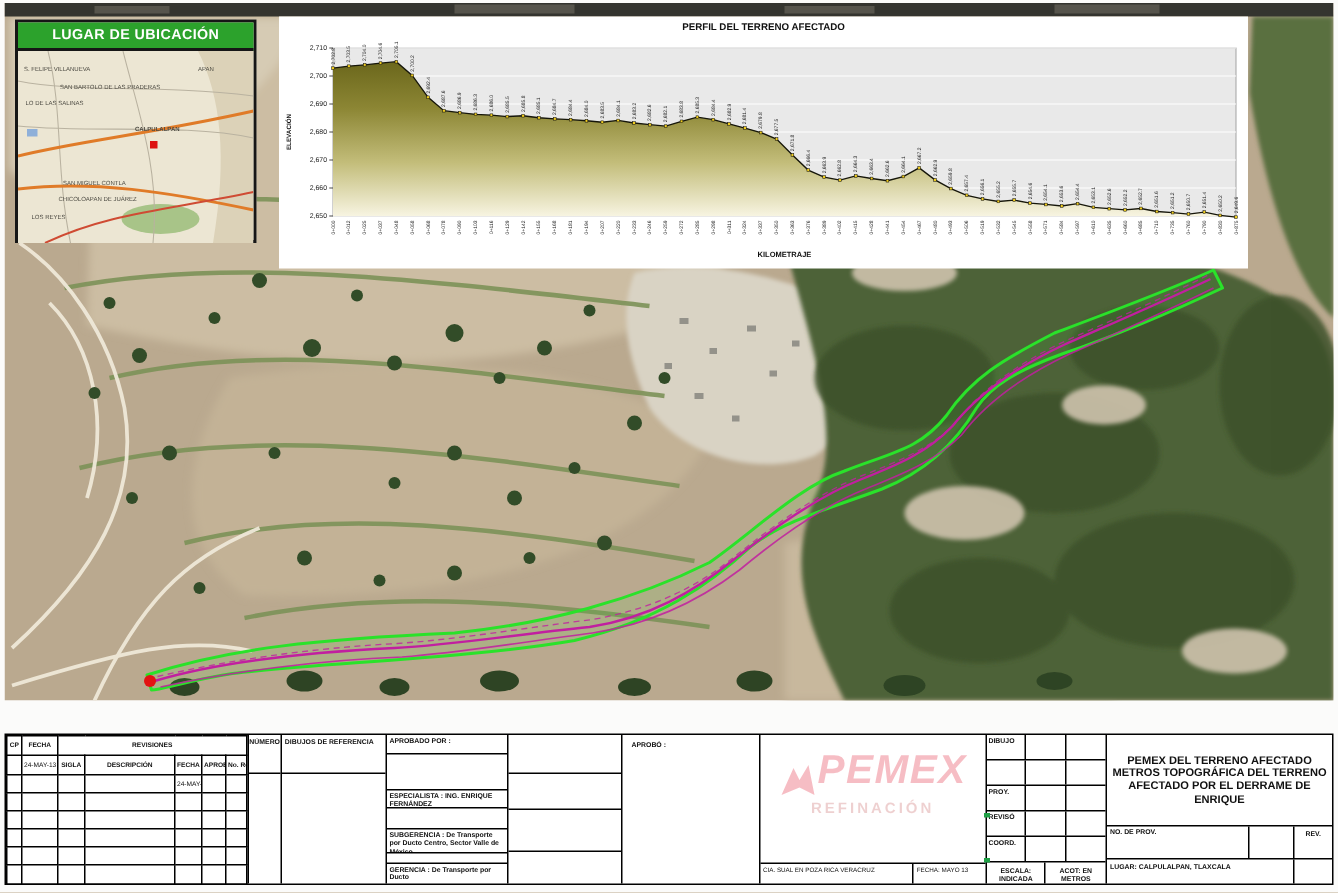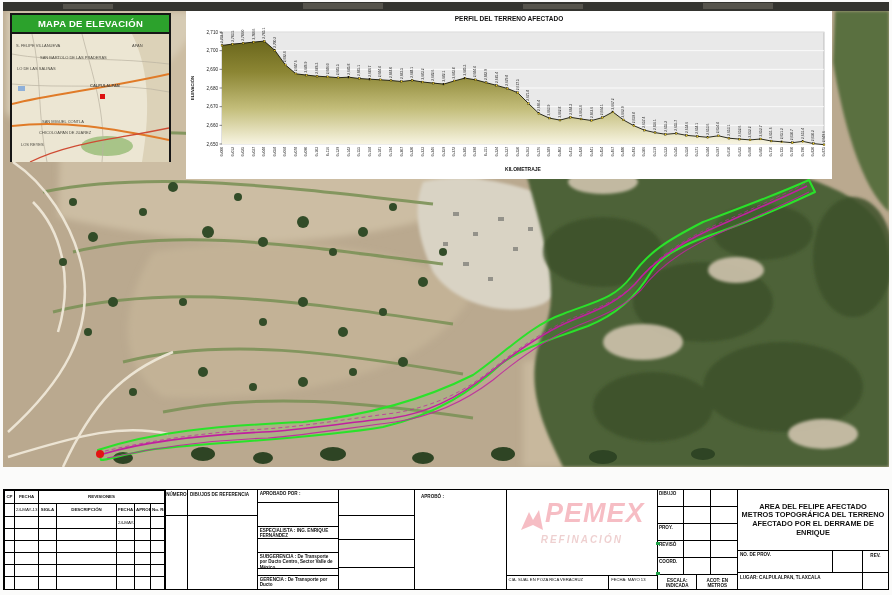--- a/index.html
+++ b/index.html
@@ -31,21 +31,21 @@
   table.rev{border-collapse:collapse;width:160px;height:100%;table-layout:fixed;}
   table.rev td{border:1px solid #000;padding:0 1px;font-size:4.4px;text-align:center;
                overflow:hidden;white-space:nowrap;}
   .hdr{font-weight:bold;}
   .cell{border-bottom:1px solid #000;overflow:hidden;}
   .cell:last-child{border-bottom:none;}
   .lblcell{padding:1px 2px;font-weight:bold;text-align:left;}
   .pemexcol{position:relative;width:152px;}
   .pemex-mark{position:absolute;left:0;top:8px;width:100%;height:62px;text-align:center;opacity:.28;}
   .pemex-word{font-size:27px;font-weight:bold;font-style:italic;color:#e0172f;letter-spacing:1px;line-height:30px;}
-  .pemex-sub{font-size:10px;font-weight:bold;font-style:italic;color:#c65a5a;letter-spacing:2px;}
+  .pemex-sub{font-size:10px;font-weight:bold;color:#c65a5a;letter-spacing:2px;}
   .pemex-bottom{position:absolute;left:0;bottom:0;width:100%;height:14px;border-top:1px solid #000;display:flex;}
   .pemex-bottom .c1{width:103px;border-right:1px solid #000;padding:2px 2px;font-size:4.2px;text-align:left;}
   .pemex-bottom .c2{width:48px;padding:2px 2px;font-size:4.2px;text-align:left;}
   .signs{width:80px;display:flex;flex-direction:column;position:relative;}
   .srow{display:flex;height:17px;border-bottom:1px solid #000;}
   .srow .s1{width:26px;border-right:1px solid #000;padding:1px 1px;font-weight:bold;}
   .srow .s2{width:27px;border-right:1px solid #000;}
   .srow .s3{width:26px;}
   .sbot{display:flex;height:14px;}
   .sbot div{width:40px;border-right:1px solid #000;text-align:center;padding-top:3px;font-weight:bold;}
@@ -196,21 +196,21 @@
     <g fill="none" stroke="#c11fa0">
       <path stroke-width="1.6" d="M100,452 C140,440 200,433 260,430 C300,428 340,421 390,416 C430,410 460,392 485,372 C510,352 540,330 570,318 C595,308 615,300 632,282 C648,262 672,244 706,228 C740,213 775,198 804,184"></path>
       <path stroke-width="1.1" opacity="0.85" d="M104,456 C150,446 210,438 265,436 C305,433 345,426 392,420 C432,414 465,397 490,378 C514,358 544,336 574,324 C598,314 620,306 638,288 C653,268 676,250 710,234 C744,219 778,204 806,190"></path>
       <path stroke-width="0.9" opacity="0.8" stroke-dasharray="4,3" d="M102,449 C150,438 205,430 262,427 C304,424 344,417 392,411 C433,404 464,388 488,368 C512,349 542,327 572,315 C597,305 618,297 635,279 C650,259 674,241 708,225 C742,210 776,195 803,181"></path>
     </g>
     <circle cx="97" cy="452" r="4" fill="#e31212"></circle>
   </svg>
 </div>
 
 <div class="inset">
-  <div class="inset-title">MAPA DE ELEVACIÓN</div>
+  <div class="inset-title">LUGAR DE UBICACIÓN</div>
   <div class="inset-map">
     <svg width="157" height="128" viewBox="0 0 157 128">
       <rect width="157" height="128" fill="#ece6d3"></rect>
       <path d="M120,0 C135,30 140,70 130,128 L157,128 L157,0 Z" fill="#dcd2b8"></path>
       <ellipse cx="95" cy="112" rx="26" ry="10" fill="#a8c488"></ellipse>
       <g stroke="#b9b2a0" stroke-width="0.7" fill="none">
         <path d="M0,20 C40,28 90,22 157,30"></path>
           <path d="M20,0 C30,40 25,80 35,128"></path>
         <path d="M70,0 C80,40 95,80 90,128"></path>
           <path d="M0,50 C50,55 110,48 157,58"></path>
@@ -614,21 +614,21 @@
         <div class="s3"></div>
       </div>
     <div class="sbot">
       <div>ESCALA: INDICADA</div>
       <div>ACOT: EN METROS</div>
     </div>
   </div>
 
   <div class="col titlecol">
     <div class="bigtitle">
-      <div>AREA DEL FELIPE AFECTADO</div>
+      <div>PEMEX DEL TERRENO AFECTADO</div>
       <div>METROS TOPOGRÁFICA DEL TERRENO</div>
       <div>AFECTADO POR EL DERRAME DE ENRIQUE</div>
     </div>
     <div class="trow2">
       <div class="noprov">NO. DE PROV.</div>
       <div class="sp"></div>
       <div class="rev">REV.</div>
     </div>
     <div class="trow3">
       <div class="lugar">LUGAR: CALPULALPAN, TLAXCALA</div>

